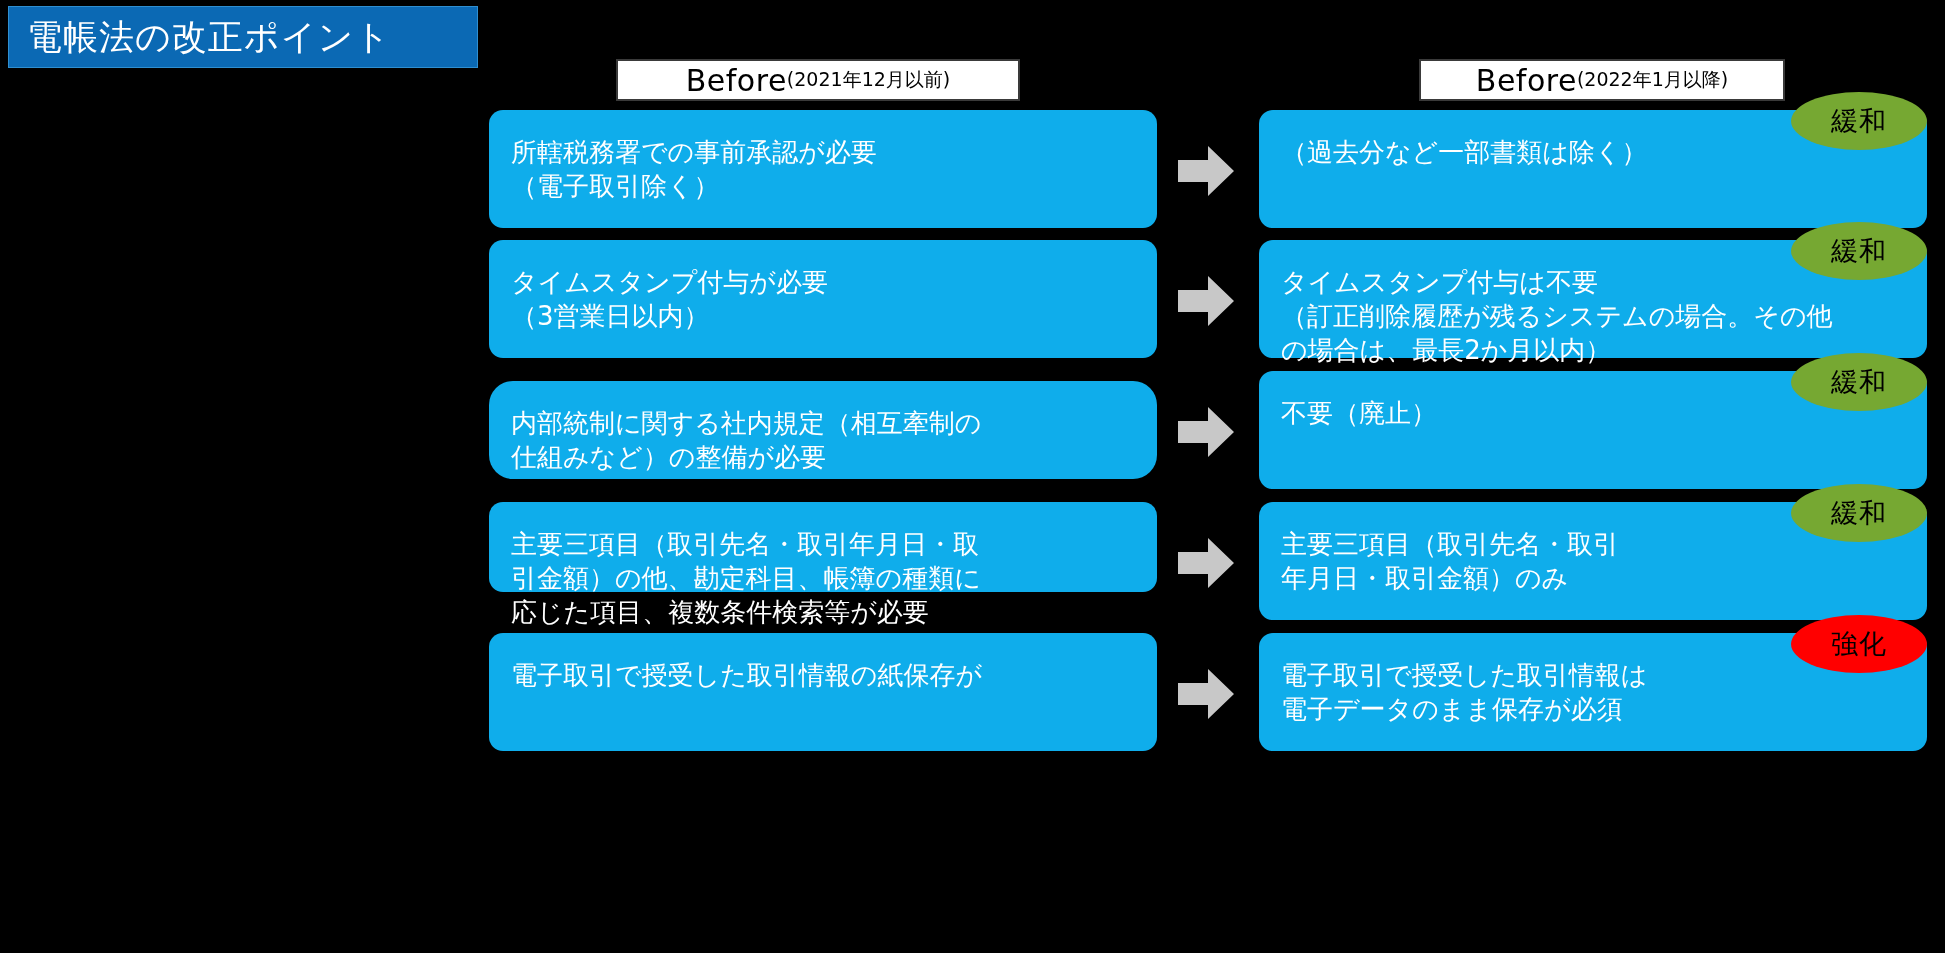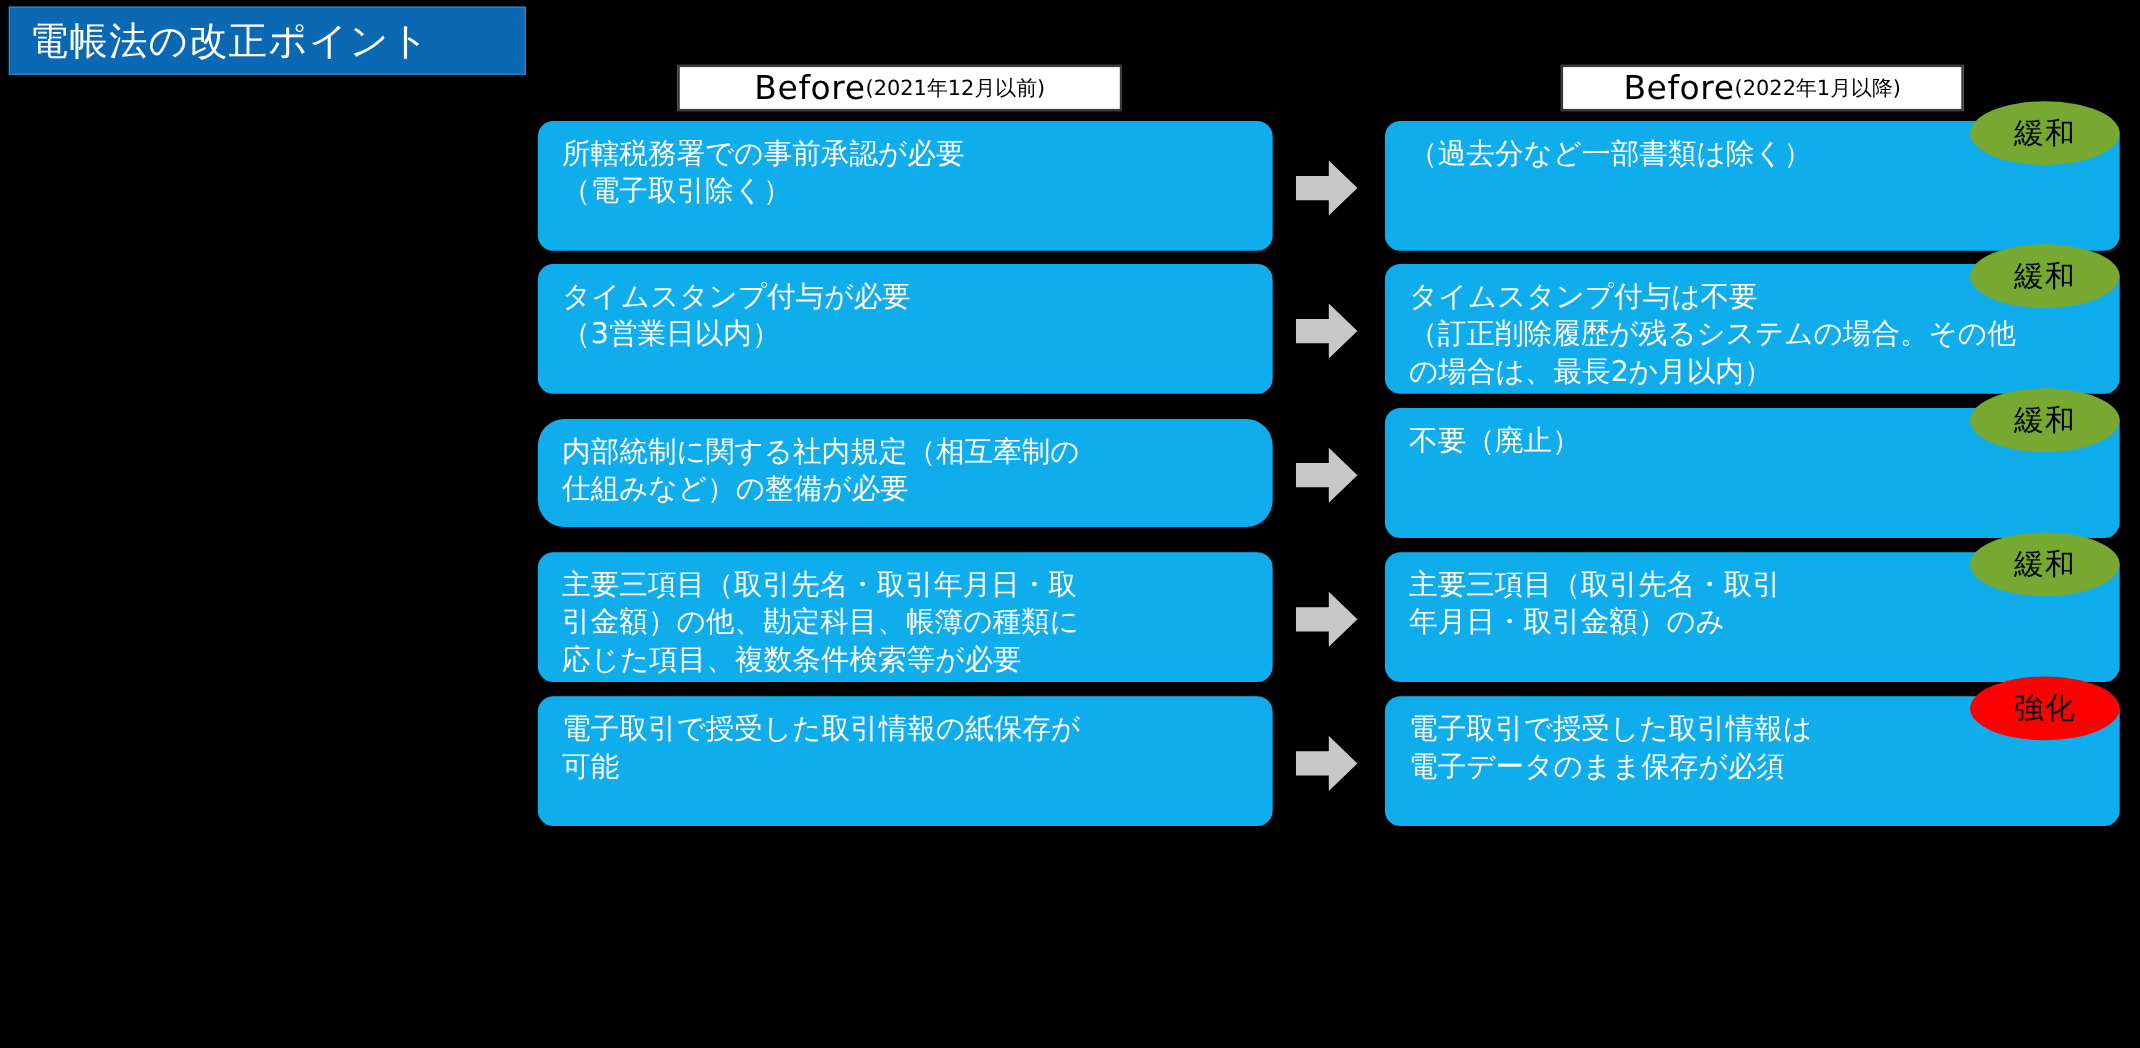--- a/index.html
+++ b/index.html
@@ -58,21 +58,21 @@
   }
   .col-header .small {
     font-size: 19px;
     letter-spacing: 0px;
   }
   .box {
     position: absolute;
     background: #0FADEB;
     border-radius: 14px;
     box-sizing: border-box;
-    padding: 14px 16px 10px 22px;
+    padding: 26px 16px 10px 22px;
     color: #ffffff;
     font-size: 26px;
     line-height: 1.30;
   }
   .box.before { left: 489px; width: 668px; }
   .box.after  { left: 1259px; width: 668px; }
 
   .box .line { white-space: nowrap; }
 
   
@@ -150,38 +150,37 @@
     </div>
     <div class="box after" style="top: 371px; height: 118px;">
       <div class="line">不要（廃止）</div>
     </div>
     <div class="arrow" style="left: 1178px; top: 407px;">
       <svg width="56" height="50" viewBox="0 0 56 50" xmlns="http://www.w3.org/2000/svg">
         <polygon points="0,14 30,14 30,0 56,25 30,50 30,36 0,36" fill="#C8C8C8"></polygon>
       </svg>
     </div>
     <div class="badge relax" style="left: 1791px; top: 353px;">緩和</div>
-    <div class="box before" style="top: 502px; height: 118px;">
+    <div class="box before" style="top: 502px; height: 90px;">
       <div class="line">主要三項目（取引先名・取引年月日・取</div>
       <div class="line">引金額）の他、勘定科目、帳簿の種類に</div>
       <div class="line">応じた項目、複数条件検索等が必要</div>
     </div>
     <div class="box after" style="top: 502px; height: 118px;">
       <div class="line">主要三項目（取引先名・取引</div>
       <div class="line">年月日・取引金額）のみ</div>
     </div>
     <div class="arrow" style="left: 1178px; top: 538px;">
       <svg width="56" height="50" viewBox="0 0 56 50" xmlns="http://www.w3.org/2000/svg">
         <polygon points="0,14 30,14 30,0 56,25 30,50 30,36 0,36" fill="#C8C8C8"></polygon>
       </svg>
     </div>
     <div class="badge relax" style="left: 1791px; top: 484px;">緩和</div>
     <div class="box before" style="top: 633px; height: 118px;">
       <div class="line">電子取引で授受した取引情報の紙保存が</div>
-      <div class="line">可能</div>
     </div>
     <div class="box after" style="top: 633px; height: 118px;">
       <div class="line">電子取引で授受した取引情報は</div>
       <div class="line">電子データのまま保存が必須</div>
     </div>
     <div class="arrow" style="left: 1178px; top: 669px;">
       <svg width="56" height="50" viewBox="0 0 56 50" xmlns="http://www.w3.org/2000/svg">
         <polygon points="0,14 30,14 30,0 56,25 30,50 30,36 0,36" fill="#C8C8C8"></polygon>
       </svg>
     </div>

